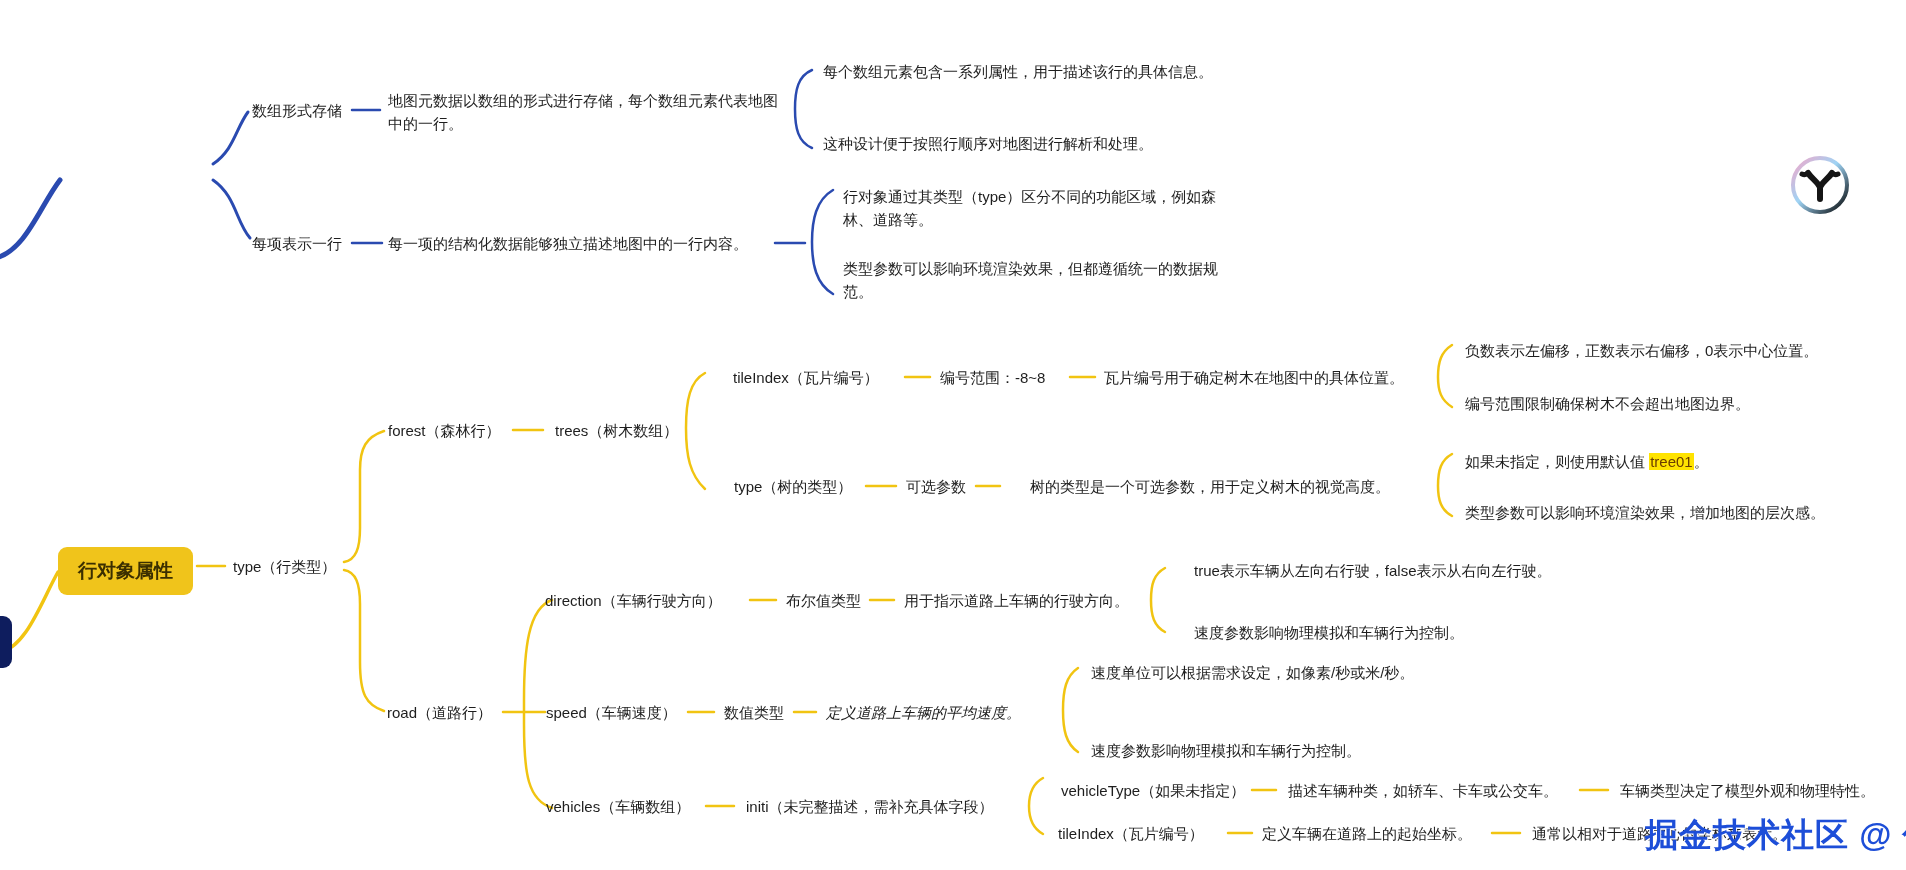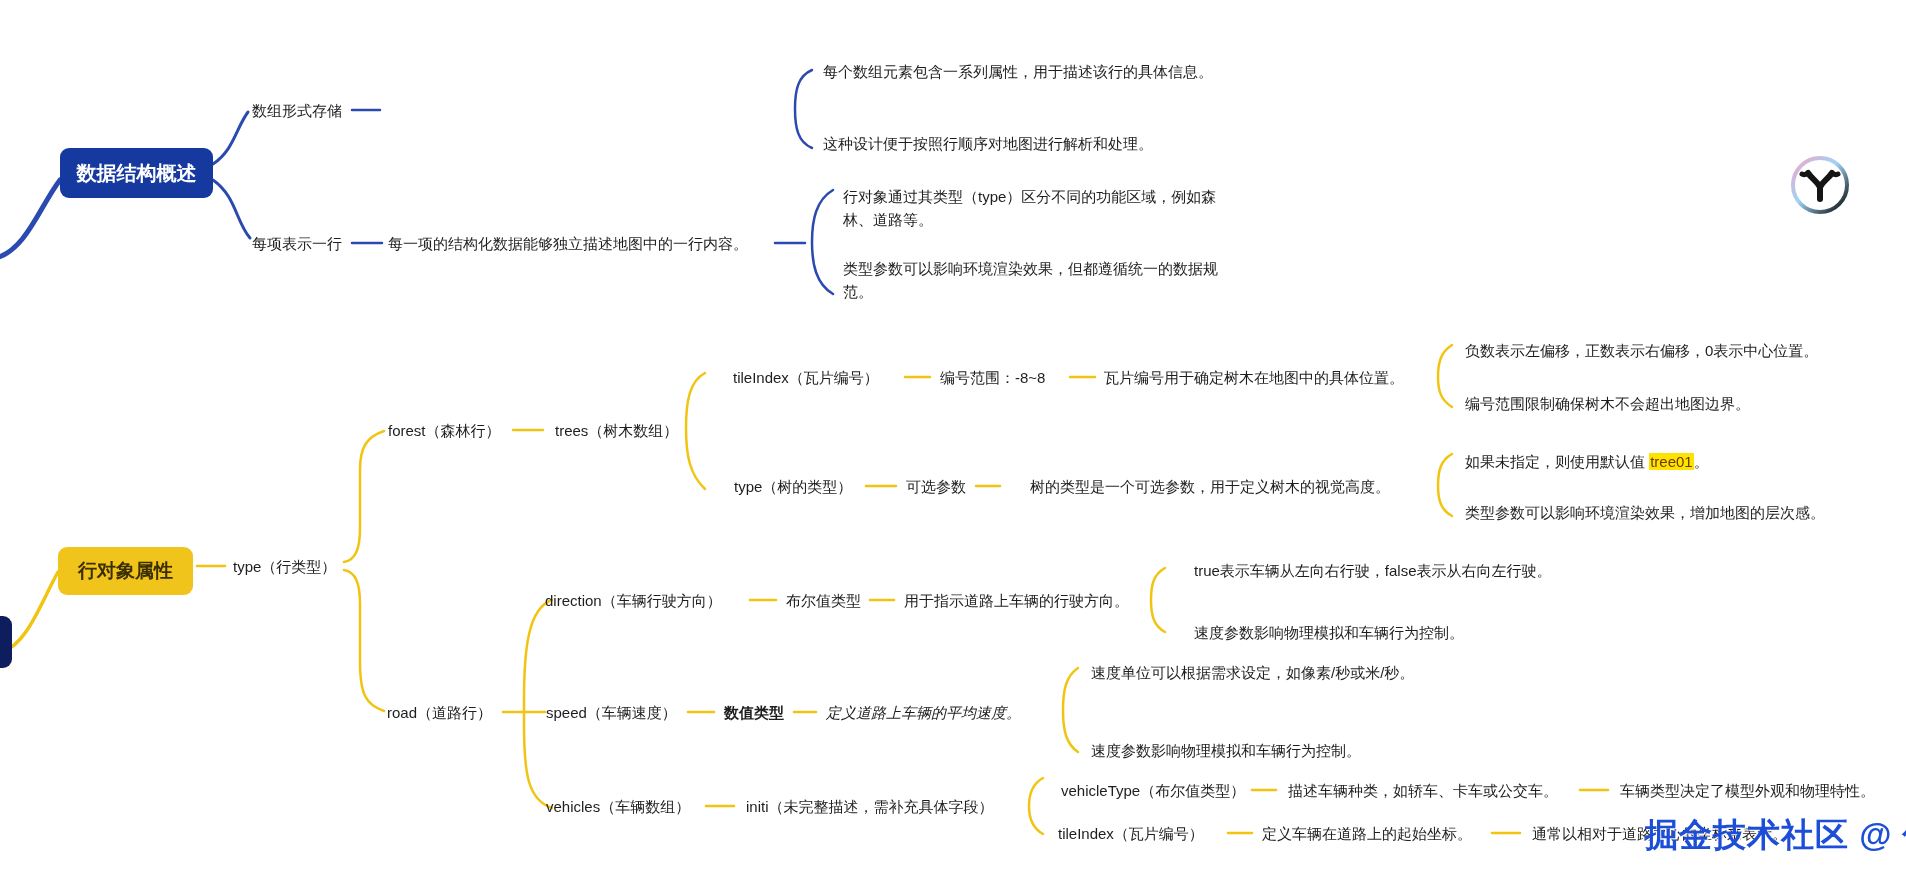--- a/index.html
+++ b/index.html
@@ -65,23 +65,23 @@
       <path d="M 1078,668 C 1066,676 1063,690 1063,710 C 1063,730 1066,744 1078,752"></path>
       <path d="M 706,806 L 734,806"></path>
       <path d="M 1043,778 C 1032,784 1029,794 1029,806 C 1029,818 1032,828 1043,834"></path>
       <path d="M 1252,790 L 1276,790"></path>
       <path d="M 1580,790 L 1608,790"></path>
       <path d="M 1228,833 L 1252,833"></path>
       <path d="M 1492,833 L 1520,833"></path>
     </g>
   </svg>
 
-  <div class="topic blue" style="left:60px;top:148px;width:153px;height:50px;">数据结构概述</div>
 
   <div class="lbl" style="left:252px;top:99px;">数组形式存储</div>
+  <div class="lbl wrap" style="left:388px;top:89px;width:390px;">地图元数据以数组的形式进行存储，每个数组元素代表地图中的一行。</div>
   <div class="lbl wrap" style="left:823px;top:60px;width:395px;">每个数组元素包含一系列属性，用于描述该行的具体信息。</div>
   <div class="lbl" style="left:823px;top:132px;">这种设计便于按照行顺序对地图进行解析和处理。</div>
 
   <div class="lbl" style="left:252px;top:232px;">每项表示一行</div>
   <div class="lbl" style="left:388px;top:232px;">每一项的结构化数据能够独立描述地图中的一行内容。</div>
   <div class="lbl wrap" style="left:843px;top:185px;width:390px;">行对象通过其类型（type）区分不同的功能区域，例如森林、道路等。</div>
   <div class="lbl wrap" style="left:843px;top:257px;width:400px;">类型参数可以影响环境渲染效果，但都遵循统一的数据规范。</div>
 
   <div class="stub" style="left:-16px;top:616px;width:28px;height:52px;"></div>
 
@@ -106,29 +106,29 @@
 
   <div class="lbl" style="left:387px;top:701px;">road（道路行）</div>
 
   <div class="lbl" style="left:545px;top:589px;">direction（车辆行驶方向）</div>
   <div class="lbl" style="left:786px;top:589px;">布尔值类型</div>
   <div class="lbl" style="left:904px;top:589px;">用于指示道路上车辆的行驶方向。</div>
   <div class="lbl" style="left:1194px;top:559px;">true表示车辆从左向右行驶，false表示从右向左行驶。</div>
   <div class="lbl" style="left:1194px;top:621px;">速度参数影响物理模拟和车辆行为控制。</div>
 
   <div class="lbl" style="left:546px;top:701px;">speed（车辆速度）</div>
-  <div class="lbl" style="left:724px;top:701px;font-weight:bold;">数值类型</div>
+  <div class="lbl" style="left:724px;top:701px;">数值类型</div>
   <div class="lbl" style="left:826px;top:701px;font-style:italic;">定义道路上车辆的平均速度。</div>
   <div class="lbl" style="left:1091px;top:661px;">速度单位可以根据需求设定，如像素/秒或米/秒。</div>
   <div class="lbl" style="left:1091px;top:739px;">速度参数影响物理模拟和车辆行为控制。</div>
 
   <div class="lbl" style="left:546px;top:795px;">vehicles（车辆数组）</div>
   <div class="lbl" style="left:746px;top:795px;">initi（未完整描述，需补充具体字段）</div>
 
-  <div class="lbl" style="left:1061px;top:779px;">vehicleType（布尔值类型）</div>
+  <div class="lbl" style="left:1061px;top:779px;">vehicleType（如果未指定）</div>
   <div class="lbl" style="left:1288px;top:779px;">描述车辆种类，如轿车、卡车或公交车。</div>
   <div class="lbl" style="left:1620px;top:779px;">车辆类型决定了模型外观和物理特性。</div>
 
   <div class="lbl" style="left:1058px;top:822px;">tileIndex（瓦片编号）</div>
   <div class="lbl" style="left:1262px;top:822px;">定义车辆在道路上的起始坐标。</div>
   <div class="lbl" style="left:1532px;top:822px;">通常以相对于道路中心的坐标来表示。</div>
 
   <div class="logo" style="left:1789px;top:154px;width:64px;height:64px;">
     <svg width="64" height="64" viewBox="0 0 64 64">
       <defs>

